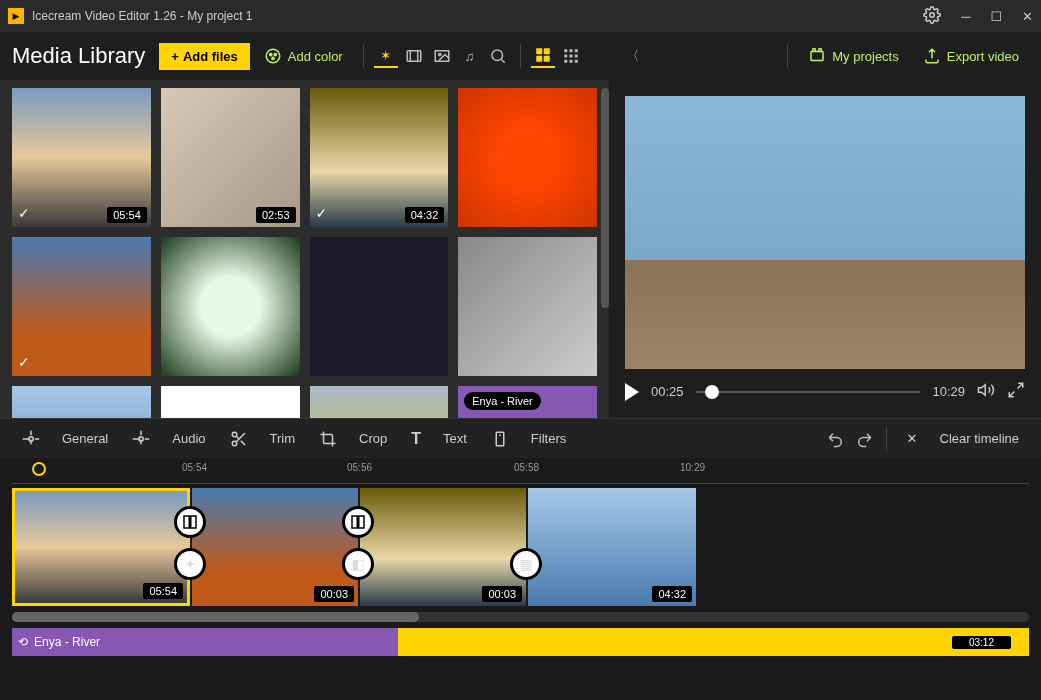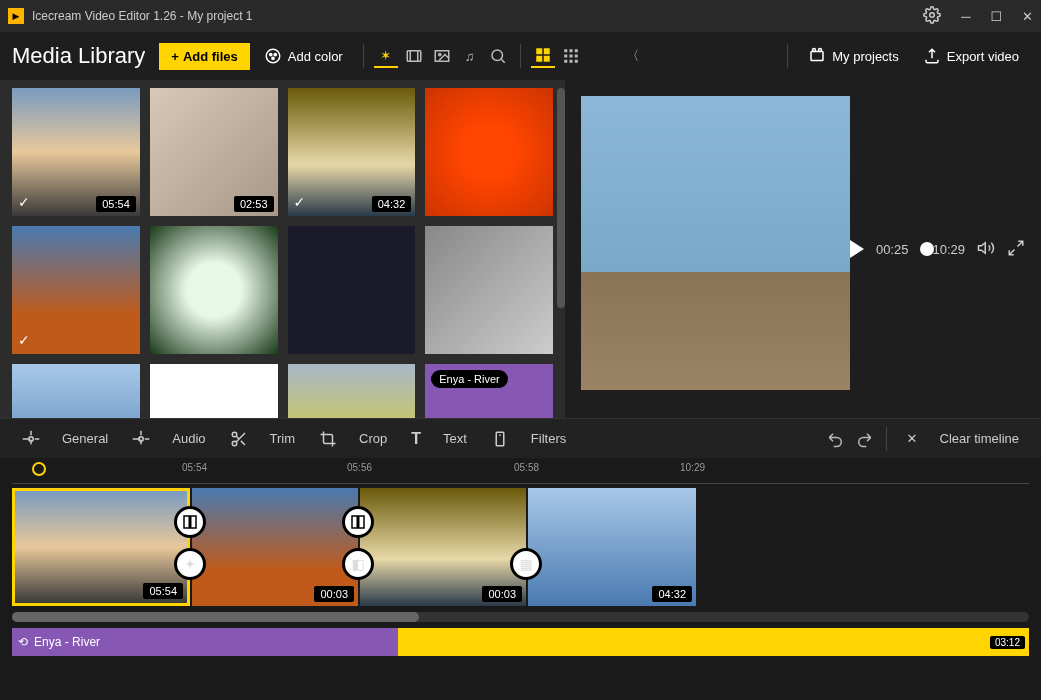--- a/index.html
+++ b/index.html
@@ -5,35 +5,35 @@
 * { margin: 0; padding: 0; box-sizing: border-box; }
 body { font-family: "Segoe UI", Arial, sans-serif; background: #1a1a1a; color: #ddd; width: 1041px; height: 700px; overflow: hidden; font-size: 13px; }
 .titlebar { display: flex; align-items: center; height: 32px; background: #2a2a2a; padding: 0 8px; }
 .titlebar .logo { width: 16px; height: 16px; background: #ffb400; display: flex; align-items: center; justify-content: center; font-size: 9px; color: #000; margin-right: 8px; }
 .titlebar .title { flex: 1; color: #ccc; font-size: 12px; }
 .titlebar .win-controls { display: flex; gap: 20px; align-items: center; }
 .titlebar .win-controls span { cursor: pointer; color: #ccc; }
 .topbar { display: flex; align-items: center; height: 48px; background: #1e1e1e; padding: 0 12px; gap: 4px; }
 .ml-title { font-size: 22px; color: #fff; font-weight: 300; margin-right: 10px; }
 .btn-yellow { background: #ffd400; color: #000; padding: 6px 12px; display: flex; align-items: center; gap: 4px; cursor: pointer; font-weight: 600; }
-.btn-icon { display: flex; align-items: center; gap: 6px; color: #ffffff; padding: 6px 10px; cursor: pointer; }
+.btn-icon { display: flex; align-items: center; gap: 6px; color: #bef264; padding: 6px 10px; cursor: pointer; }
 .vdiv { width: 1px; height: 24px; background: #444; margin: 0 6px; }
 .ico { width: 24px; height: 24px; display: flex; align-items: center; justify-content: center; cursor: pointer; color: #bbb; }
 .ico.active { color: #ffd400; border-bottom: 2px solid #ffd400; }
 .flex-gap { flex: 1; }
 .main-row { display: flex; height: 338px; }
 .library { flex: 1; background: #2c2c2c; position: relative; padding: 8px 4px; overflow: hidden; }
 .thumbs { display: grid; grid-template-columns: repeat(4, 1fr); gap: 10px; padding: 0 8px; }
 .thumb { position: relative; aspect-ratio: 1/1; background: linear-gradient(135deg, #4a90a4 0%, #8b6f47 100%); cursor: pointer; }
 .thumb .dur { position: absolute; bottom: 4px; right: 4px; background: #000; color: #fff; font-size: 11px; padding: 2px 6px; border-radius: 2px; }
 .thumb .check { position: absolute; bottom: 6px; left: 6px; color: #fff; font-size: 14px; }
 .thumb.audio { background: #8757b4; }
 .thumb.audio .atitle { position: absolute; top: 6px; left: 6px; background: #000; color: #fff; font-size: 11px; padding: 3px 8px; border-radius: 10px; }
 .scroll { position: absolute; right: 0; top: 8px; width: 8px; height: 220px; background: #555; border-radius: 4px; }
-.preview { width: 476px; background: #1e1e1e; padding: 16px; display: flex; flex-direction: row; }
+.preview { width: 432px; background: #1e1e1e; padding: 16px; display: flex; flex-direction: column; }
 .preview-img { flex: 1; background: linear-gradient(180deg, #8bb8d8 0%, #7aa8c8 60%, #8b7355 60%, #9b8365 100%); margin-bottom: 12px; }
 .preview-ctrl { display: flex; align-items: center; gap: 12px; color: #ccc; }
 .play { width: 0; height: 0; border-left: 14px solid #fff; border-top: 9px solid transparent; border-bottom: 9px solid transparent; cursor: pointer; }
 .slider { flex: 1; height: 2px; background: #555; position: relative; }
 .slider .knob { position: absolute; left: 4%; top: -6px; width: 14px; height: 14px; border-radius: 50%; background: #fff; }
 .toolbar { display: flex; align-items: center; height: 40px; background: #222; padding: 0 12px; gap: 4px; border-top: 1px solid #333; }
 .tool-btn { display: flex; align-items: center; gap: 22px; padding: 6px 10px; color: #ccc; cursor: pointer; }
 .timeline { background: #1a1a1a; padding: 4px 12px; position: relative; }
 .ruler { height: 22px; position: relative; border-bottom: 1px solid #444; display: flex; }
 .ruler .mark { position: absolute; top: 0; font-size: 10px; color: #999; }
@@ -41,21 +41,21 @@
 .clips-row { display: flex; gap: 2px; height: 118px; margin-top: 4px; position: relative; }
 .clip { position: relative; background: linear-gradient(135deg, #4a90a4 0%, #8b6f47 100%); cursor: pointer; }
 .clip.selected { border: 3px solid #ffd400; }
 .clip .dur { position: absolute; bottom: 4px; right: 4px; background: #000; color: #fff; font-size: 11px; padding: 2px 6px; border-radius: 2px; }
 .trans { position: absolute; top: 18px; width: 32px; height: 32px; border: 3px solid #000; border-radius: 50%; background: #fff; z-index: 2; display: flex; align-items: center; justify-content: center; font-size: 14px; }
 .trans.eff { top: 60px; }
 .hscroll { height: 10px; background: #333; margin-top: 6px; border-radius: 5px; }
 .hscroll .bar { width: 40%; height: 100%; background: #666; border-radius: 5px; }
 .audio-row { display: flex; align-items: center; height: 28px; margin-top: 6px; }
 .audio-clip { height: 100%; background: linear-gradient(90deg, #8757b4 0%, #8757b4 38%, #ffd400 38%, #ffd400 100%); display: flex; align-items: center; padding: 0 6px; color: #fff; font-size: 12px; gap: 6px; flex: 1; position: relative; }
-.audio-clip .ad { position: absolute; right: 4px; background: #000; color: #fff; font-size: 10px; padding: 1px 5px; border-radius: 2px; }
+.audio-clip .ad { position: absolute; right: 18px; background: #000; color: #fff; font-size: 10px; padding: 1px 17px; border-radius: 2px; }
 svg { width: 18px; height: 18px; }
 .th1 { background: linear-gradient(180deg,#7a9bc0 0%,#e8c89a 50%,#3a3a3a 100%); }
 .th2 { background: linear-gradient(135deg,#d8c8b8 0%,#a89888 100%); }
 .th3 { background: linear-gradient(180deg,#6a5a0a 0%,#e8d8a8 60%,#2a3a4a 100%); }
 .th4 { background: radial-gradient(circle,#ff4500 30%,#cc3300 100%); }
 .th5 { background: linear-gradient(180deg,#4a7ab0 0%,#c05a1a 70%); }
 .th6 { background: radial-gradient(circle,#e8f8e8 30%,#1a3a1a 100%); }
 .th7 { background: #1a1a2a; }
 .th8 { background: linear-gradient(135deg,#888 0%,#ccc 100%); }
 .th9 { background: linear-gradient(180deg,#a8c8e8 0%,#4a7ab0 100%); }

